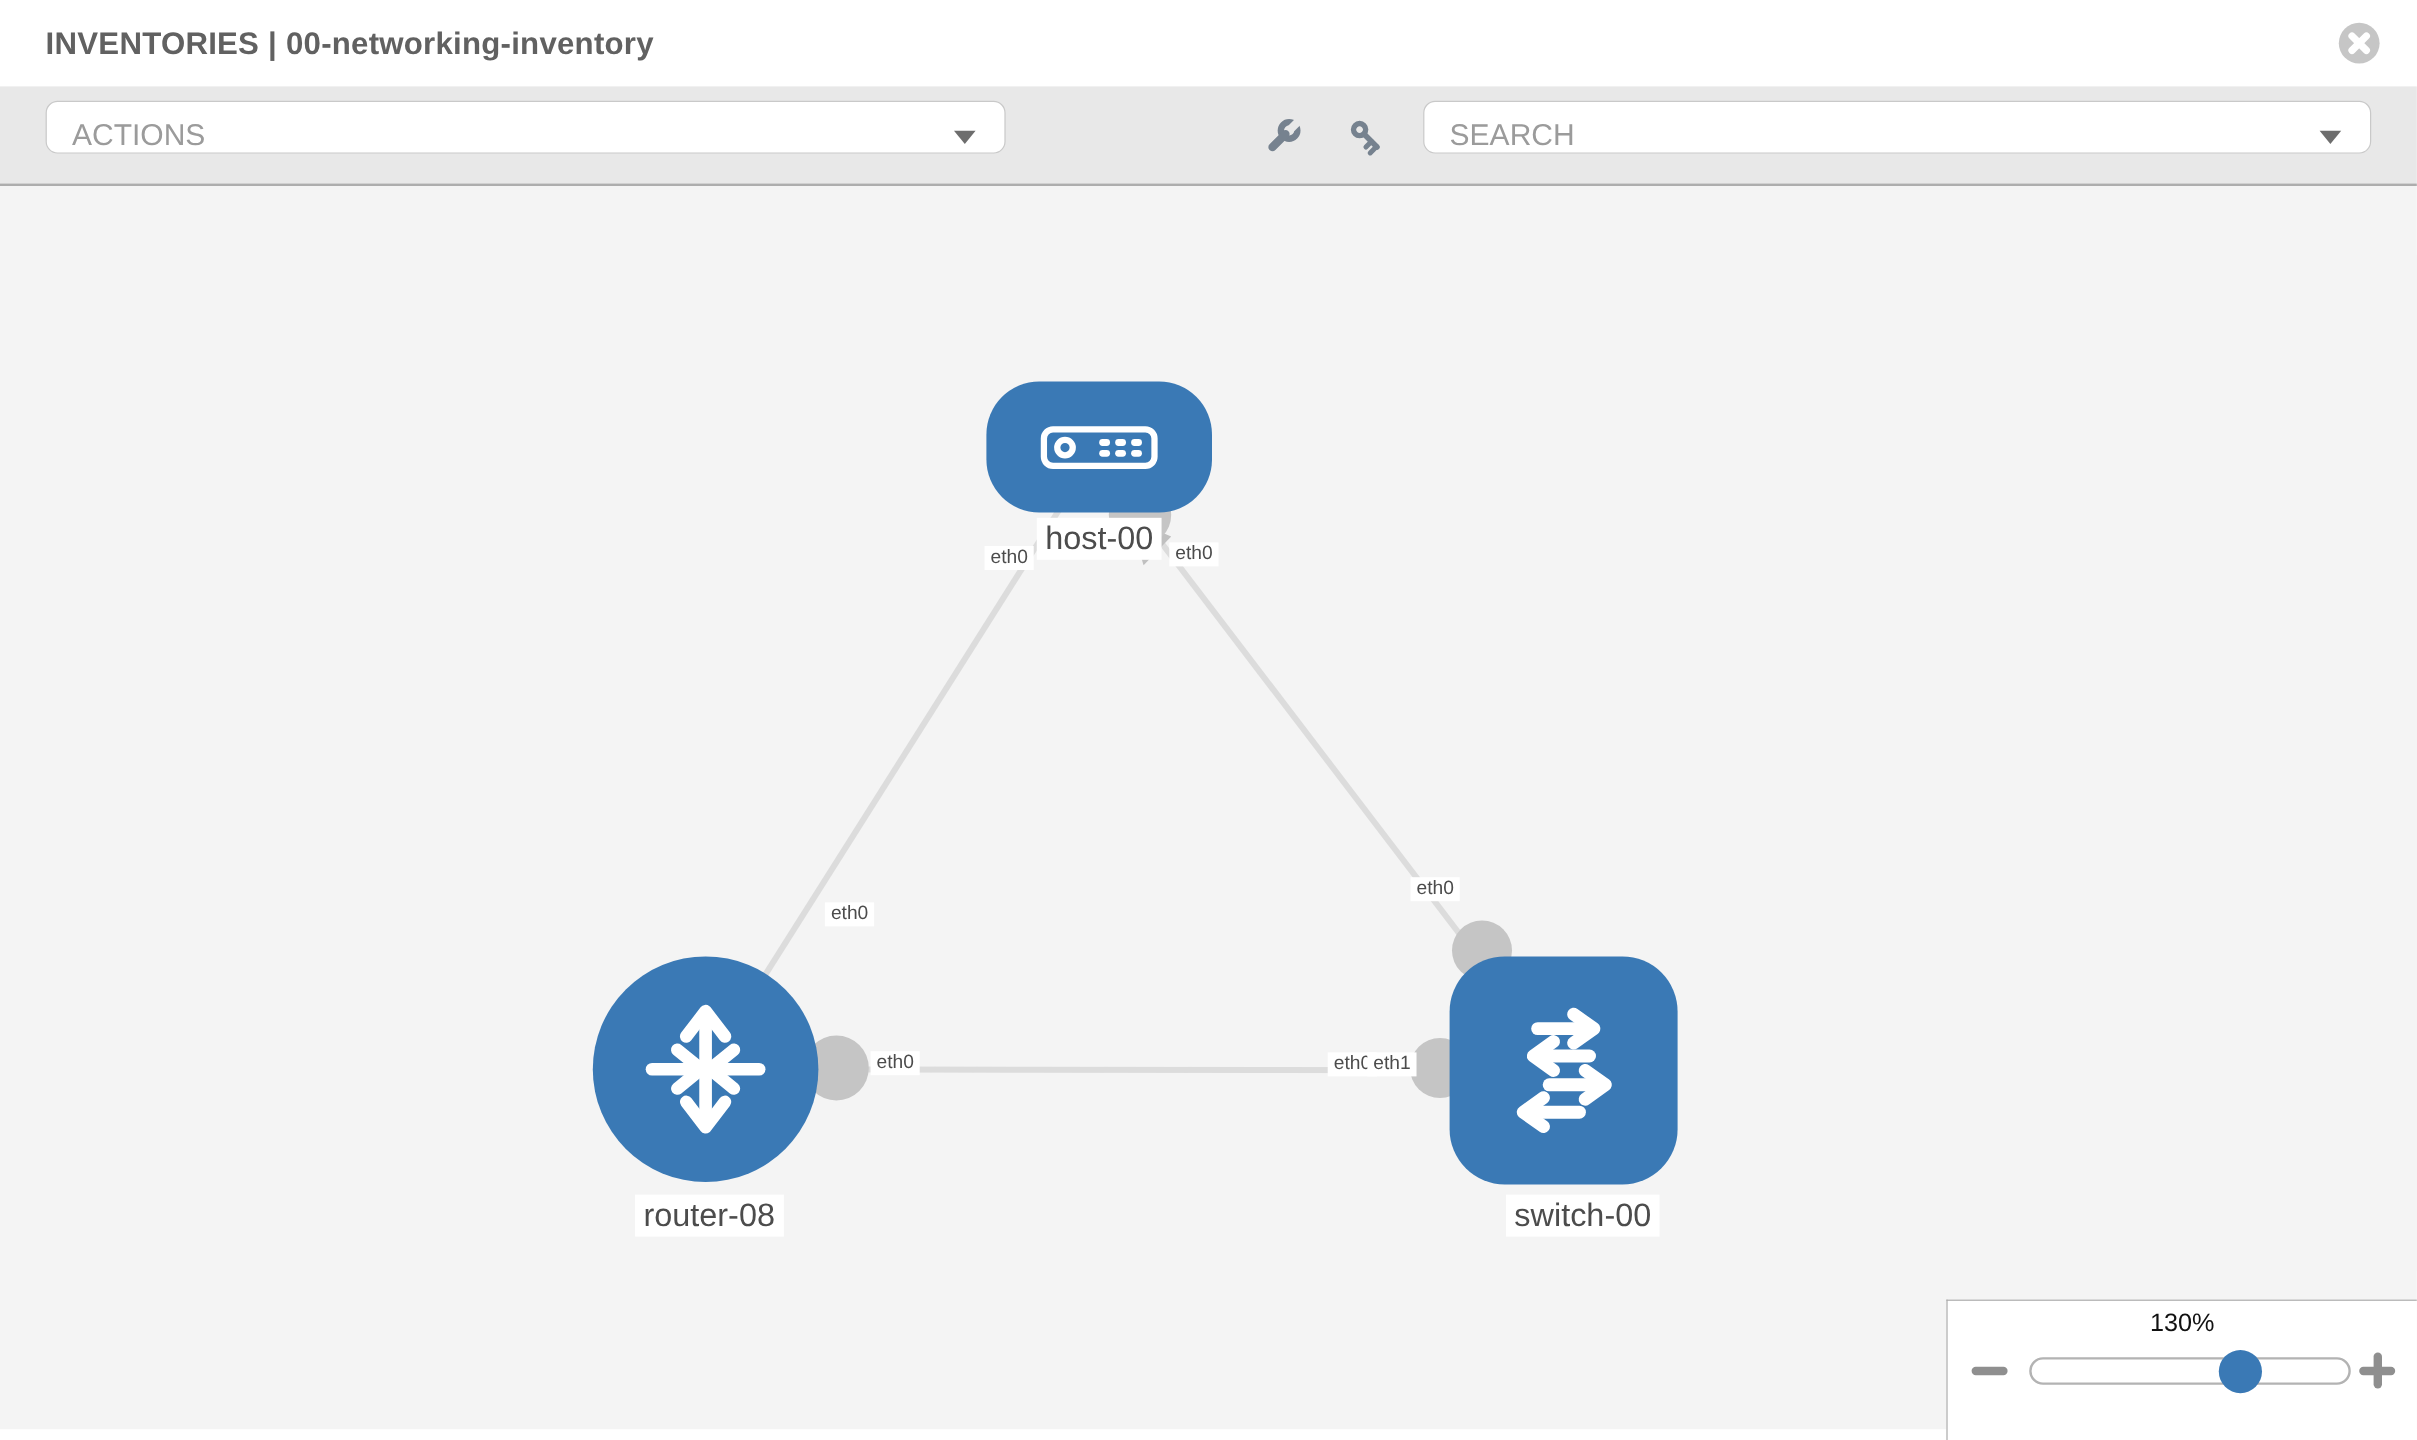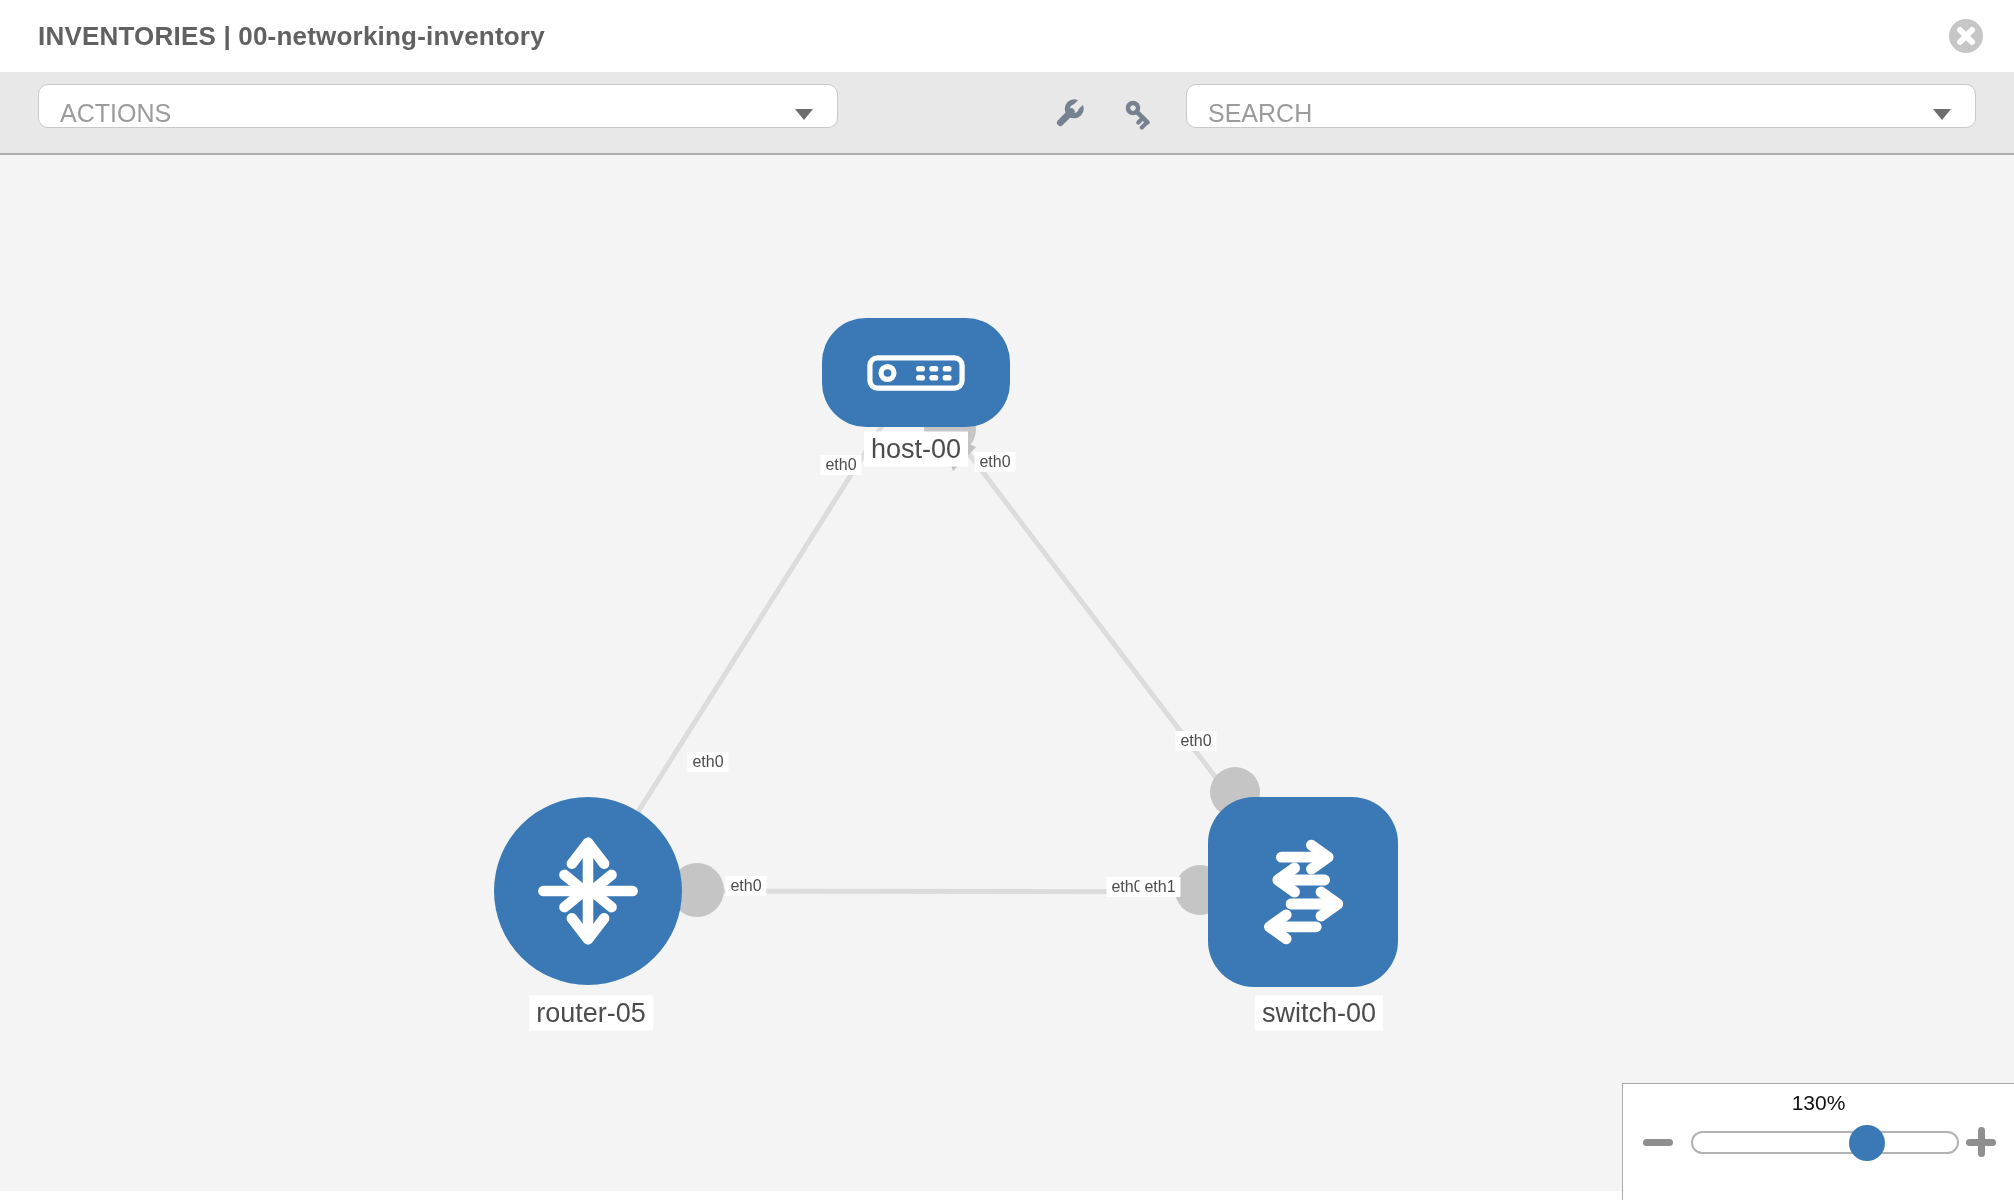--- a/index.html
+++ b/index.html
@@ -167,21 +167,21 @@
           <path d="M43 30 L29 40 L43 50"></path>
         <path d="M40 60 L70 60"></path>
           <path d="M65 50 L79 60 L65 70"></path>
         <path d="M61 79 L31 79"></path>
           <path d="M36 69 L22 79 L36 89"></path>
       </g>
     </svg>
   </div>
 
   <div class="graph-label node-label" style="left:916px; top:294px;">host-00</div>
-  <div class="graph-label node-label" style="left:591px; top:858px;">router-05</div>
+  <div class="graph-label node-label" style="left:591px; top:858px;">router-08</div>
   <div class="graph-label node-label" style="left:1303px; top:858px;margin-left:16px;">switch-00</div>
 
   <div class="graph-label port-label" style="left:841px; top:310px;">eth0</div>
   <div class="graph-label port-label" style="left:995px; top:307px;">eth0</div>
   <div class="graph-label port-label" style="left:708px; top:607px;">eth0</div>
   <div class="graph-label port-label" style="left:1196px; top:586px;">eth0</div>
   <div class="graph-label port-label" style="left:746px; top:731px;">eth0</div>
   <div class="graph-label port-label" style="left:1127px; top:732px;">eth0</div>
   <div class="graph-label port-label" style="left:1120px; top:732px;margin-left:40px;">eth1</div>
 </div>

